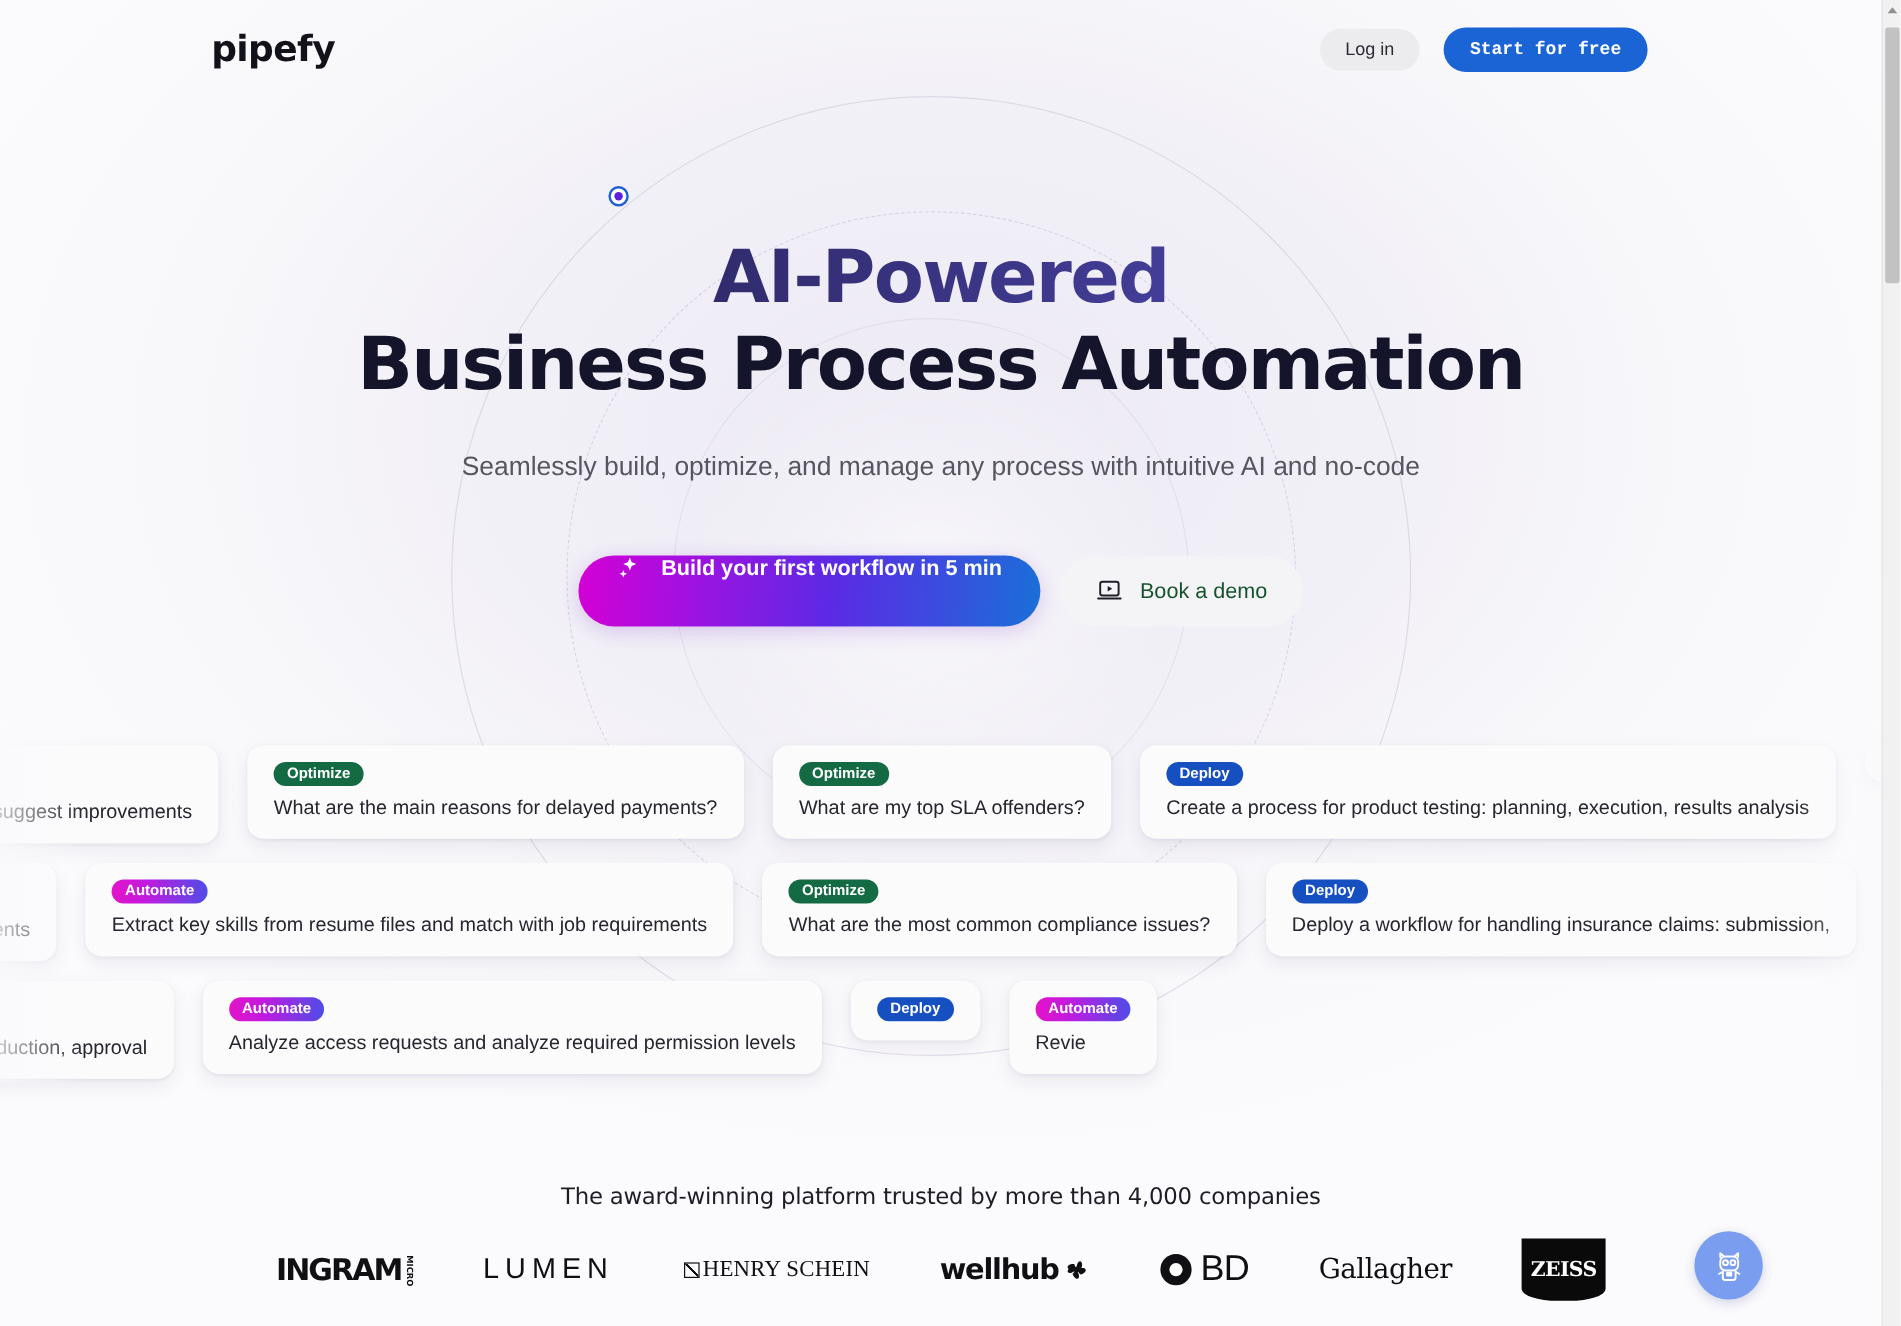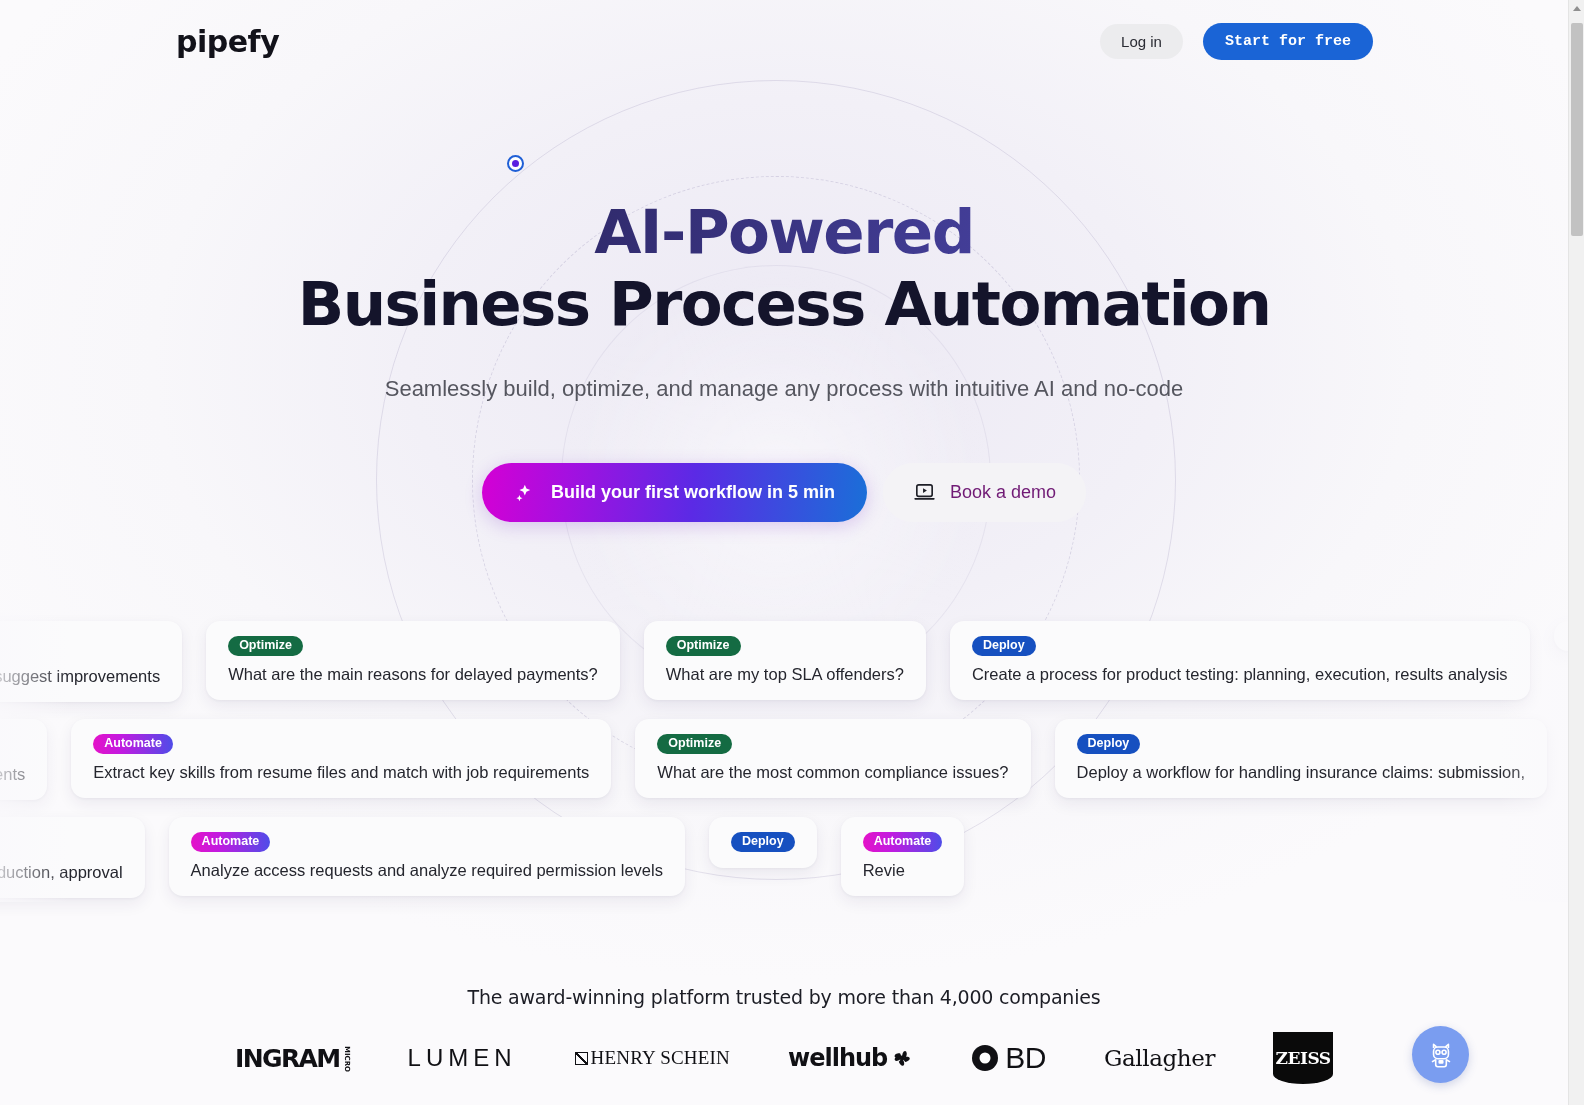--- a/index.html
+++ b/index.html
@@ -180,21 +180,20 @@
     position: absolute;
     left: 0; top: 463px;
     width: 1568px;
     display: flex;
     justify-content: center;
     align-items: center;
     gap: 16px;
   }
   .btn-build {
     display: flex;
-    align-items: center;
     gap: 17px;
     background: linear-gradient(95deg, #d400d4 0%, #a510e0 22%, #5b2ae5 55%, #1a6fd8 100%);
     border: none;
     border-radius: 30px;
     padding: 0 32px;
     height: 59px;
     font-family: "Liberation Sans", sans-serif;
     font-size: 18px;
     font-weight: 700;
     color: #ffffff;
@@ -205,21 +204,21 @@
     display: flex;
     align-items: center;
     gap: 14px;
     background: #f4f3f6;
     border: none;
     border-radius: 30px;
     padding: 0 30px;
     height: 59px;
     font-family: "Liberation Sans", sans-serif;
     font-size: 18px;
-    color: #701a75;
+    color: #14532d;
     cursor: pointer;
   }
 
   
   .cards {
     position: absolute;
     left: 0; top: 612px;
     width: 1568px;
     height: 290px;
     z-index: 12;
@@ -370,21 +369,21 @@
     font-weight: 400;
     letter-spacing: -0.4px;
   }
   .lg-zeiss {
     background: #0a0a0a;
     color: #ffffff;
     font-family: "DejaVu Serif", serif;
     font-weight: 700;
     font-size: 17px;
     letter-spacing: -0.5px;
-    width: 60px; height: 52px;
+    width: 70px; height: 52px;
     display: flex; align-items: center; justify-content: center;
     border-radius: 0 0 30px 30px / 0 0 10px 10px;
   }
 
   
   .chat-widget {
     position: absolute;
     left: 1412px; top: 1026px;
     width: 57px; height: 57px;
     border-radius: 50%;

